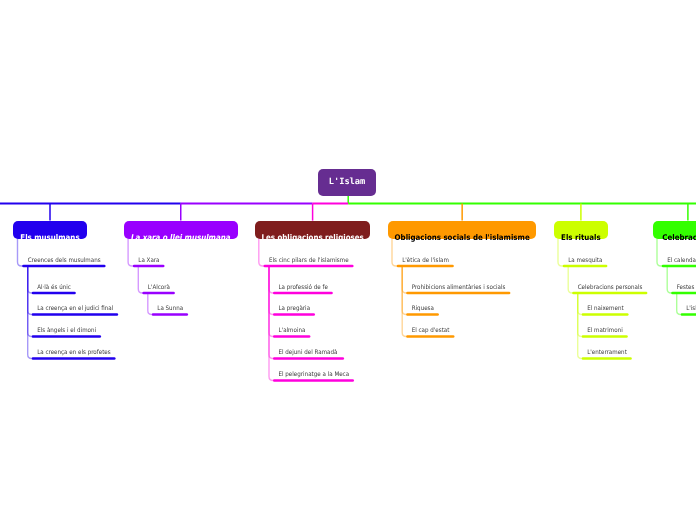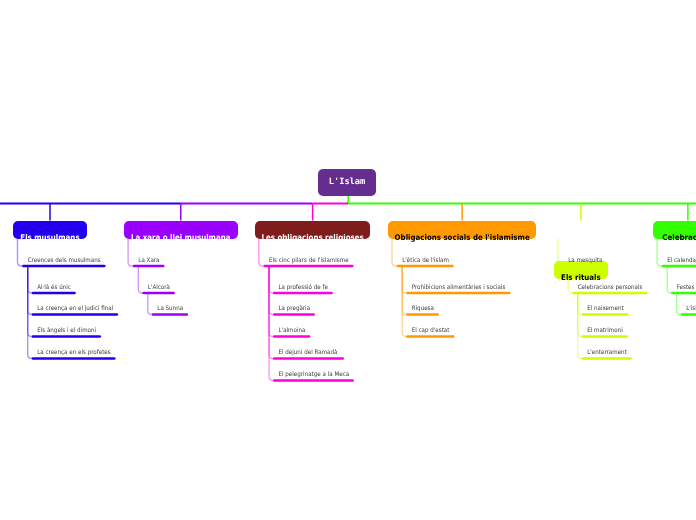--- a/index.html
+++ b/index.html
@@ -93,21 +93,21 @@
         <span>L'Islam</span>
       </div>
       <div class="node-box" style="left: 13.4px; top: 220.6px; width: 73.2px; height: 18.3px; background: rgb(34, 0, 238); color: rgb(255, 255, 255);">
         <span>Els musulmans</span>
       </div>
       <div class="leaf-label" style="left: 27.7px; top: 256.7px;">Creences dels musulmans</div>
       <div class="leaf-label" style="left: 37.2px; top: 283.7px;">Al·là és únic</div>
       <div class="leaf-label" style="left: 37.2px; top: 305.2px;">La creença en el judici final</div>
       <div class="leaf-label" style="left: 37.2px; top: 327.2px;">Els àngels i el dimoni</div>
       <div class="leaf-label" style="left: 37.2px; top: 349.2px;">La creença en els profetes</div>
-      <div class="node-box" style="left: 124px; top: 220.6px; width: 113.5px; height: 18.3px; background: rgb(153, 0, 255); color: rgb(255, 255, 255);">
+      <div class="node-box" style="left: 124px; top: 220.6px; width: 113.5px; height: 18.3px; background: rgb(153, 0, 255); color: rgb(255, 255, 255); font-style: italic;">
         <span>La xara o llei musulmana</span>
       </div>
       <div class="leaf-label" style="left: 138.3px; top: 256.7px;">La Xara</div>
       <div class="leaf-label" style="left: 147.8px; top: 283.7px;">L'Alcorà</div>
       <div class="leaf-label" style="left: 157.3px; top: 305.2px;">La Sunna</div>
       <div class="node-box" style="left: 254.7px; top: 220.6px; width: 115.8px; height: 18.3px; background: #7f1d1d; color: rgb(255, 255, 255);">
         <span>Les obligacions religioses</span>
       </div>
       <div class="leaf-label" style="left: 269px; top: 256.7px;">Els cinc pilars de l'islamisme</div>
       <div class="leaf-label" style="left: 278.5px; top: 283.7px;">La professió de fe</div>
@@ -115,21 +115,21 @@
       <div class="leaf-label" style="left: 278.5px; top: 327.2px;">L'almoina</div>
       <div class="leaf-label" style="left: 278.5px; top: 349.2px;">El dejuni  del Ramadà</div>
       <div class="leaf-label" style="left: 278.5px; top: 371.2px;">El pelegrinatge a la Meca</div>
       <div class="node-box" style="left: 387.9px; top: 220.6px; width: 148.5px; height: 18.3px; background: rgb(255, 153, 0); color: rgb(0, 0, 0);">
         <span>Obligacions socials de l'islamisme</span>
       </div>
       <div class="leaf-label" style="left: 402.2px; top: 256.7px;">L'ètica de l'islam</div>
       <div class="leaf-label" style="left: 411.7px; top: 283.7px;">Prohibicions alimentàries i socials</div>
       <div class="leaf-label" style="left: 411.7px; top: 305.2px;">Riquesa</div>
       <div class="leaf-label" style="left: 411.7px; top: 327.2px;">El cap d'estat</div>
-      <div class="node-box" style="left: 553.9px; top: 220.6px; width: 54px; height: 18.3px; background: rgb(204, 255, 0); color: rgb(0, 0, 0); margin-top: 40px;">
+      <div class="node-box" style="left: 553.9px; top: 220.6px; width: 54px; height: 18.3px; background: rgb(204, 255, 0); color: rgb(0, 0, 0);">
         <span>Els rituals</span>
       </div>
       <div class="leaf-label" style="left: 568.2px; top: 256.7px;">La mesquita</div>
       <div class="leaf-label" style="left: 577.7px; top: 283.7px;">Celebracions personals</div>
       <div class="leaf-label" style="left: 587.2px; top: 305.2px;">El naixement</div>
       <div class="leaf-label" style="left: 587.2px; top: 327.2px;">El matrimoni</div>
       <div class="leaf-label" style="left: 587.2px; top: 349.2px;">L'enterrament</div>
       <div class="node-box" style="left: 652.9px; top: 220.6px; width: 70px; height: 18.3px; background: rgb(51, 255, 0); color: rgb(0, 0, 0);">
         <span>Celebracions</span>
       </div>

